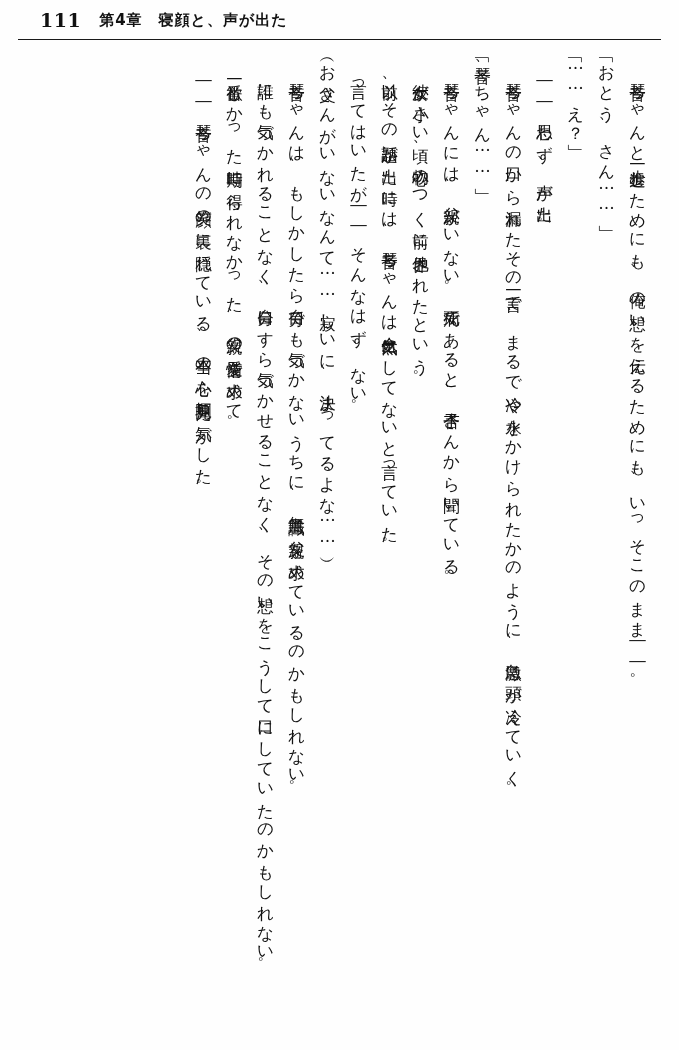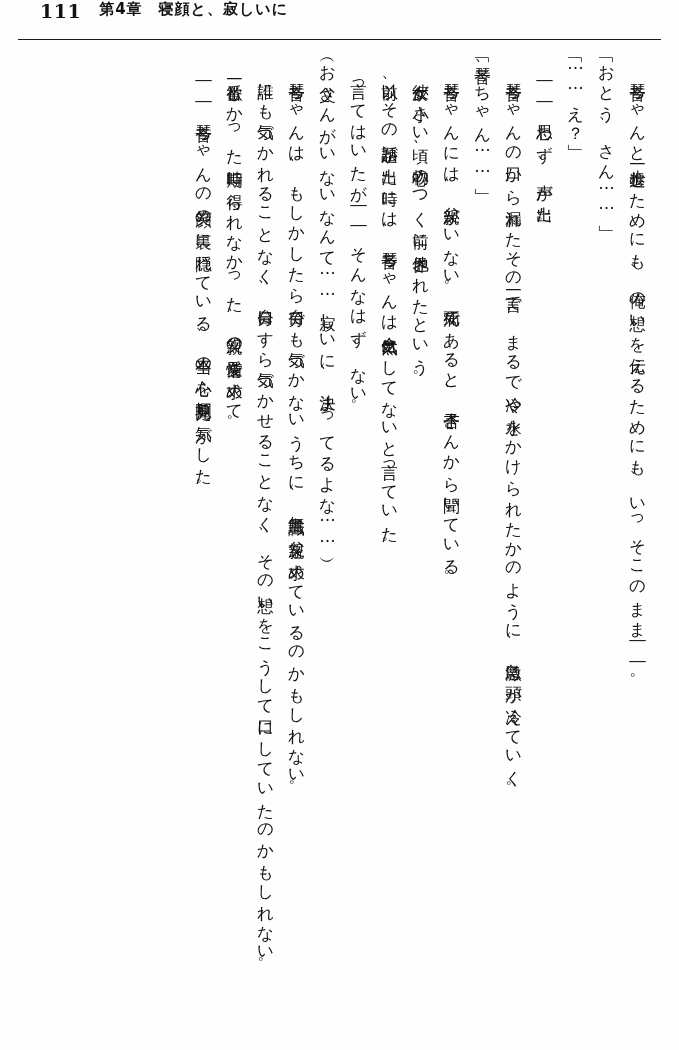--- a/index.html
+++ b/index.html
@@ -22,20 +22,21 @@
     box-sizing: border-box;
   }
   
   .header {
     position: absolute;
     top: 0;
     left: 0;
     width: 679px;
     height: 40px;
     display: flex;
+    align-items: center;
     padding: 0 0 0 40px;
     box-sizing: border-box;
   }
   .folio {
     font-family: "DejaVu Serif", "Liberation Serif", serif;
     font-size: 19px;
     font-weight: bold;
     letter-spacing: 0.5px;
     color: #111;
     margin-right: 18px;
@@ -83,21 +84,21 @@
     text-indent: 0;
   }
 </style>
 </head>
 <body>
 
 <div class="page">
 
   <div class="header">
     <span class="folio">111</span>
-    <span class="chapter-title">第4章　寝顔と、寂しいに</span>
+    <span class="chapter-title">第4章　寝顔と、声が出た</span>
   </div>
 
   <div class="rule"></div>
 
   <div class="body-area">
     <div class="vtext">
       <p>　琴音ちゃんと一歩進むためにも、俺の想いを伝えるためにも、いっそこのまま――。</p>
       <p>「おとう、さん……」</p>
       <p>「……え？」</p>
       <p>　――思わず、声が出た。</p>

